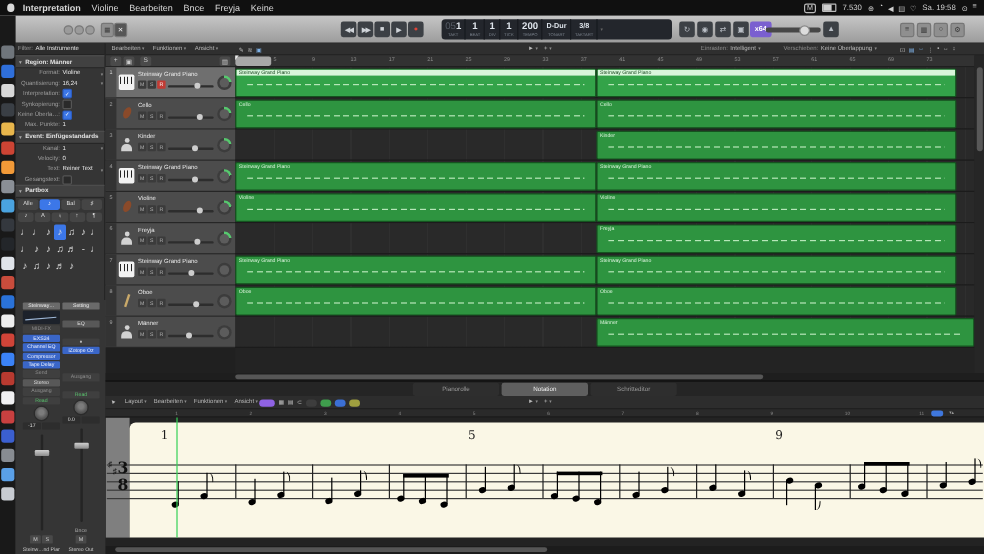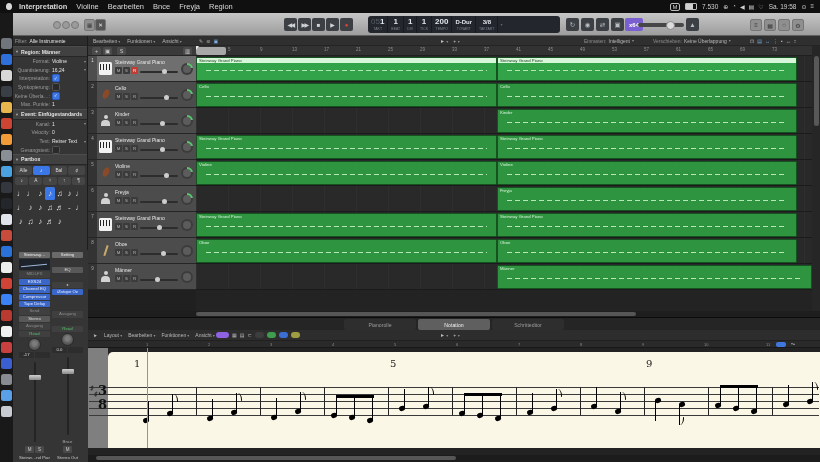--- a/index.html
+++ b/index.html
@@ -161,21 +161,21 @@
 <div class="screen">
 
   <div class="menubar">
     <div class="apple"></div>
     <div class="mbitems">
         <div style="font-weight: bold;">Interpretation</div>
         <div>Violine</div>
         <div>Bearbeiten</div>
         <div>Bnce</div>
         <div>Freyja</div>
-        <div>Region</div>
+        <div>Keine</div>
       </div>
     <div class="mbright">
       <span class="mbadge">M</span>
       <span class="batt">
           <i></i>
         </span>
       <span>7.530</span>
       <span style="display:flex;gap:4px;">
           <div style="font-size: 6px;">⊕</div>
           <div style="font-size: 6px;">◔</div>

